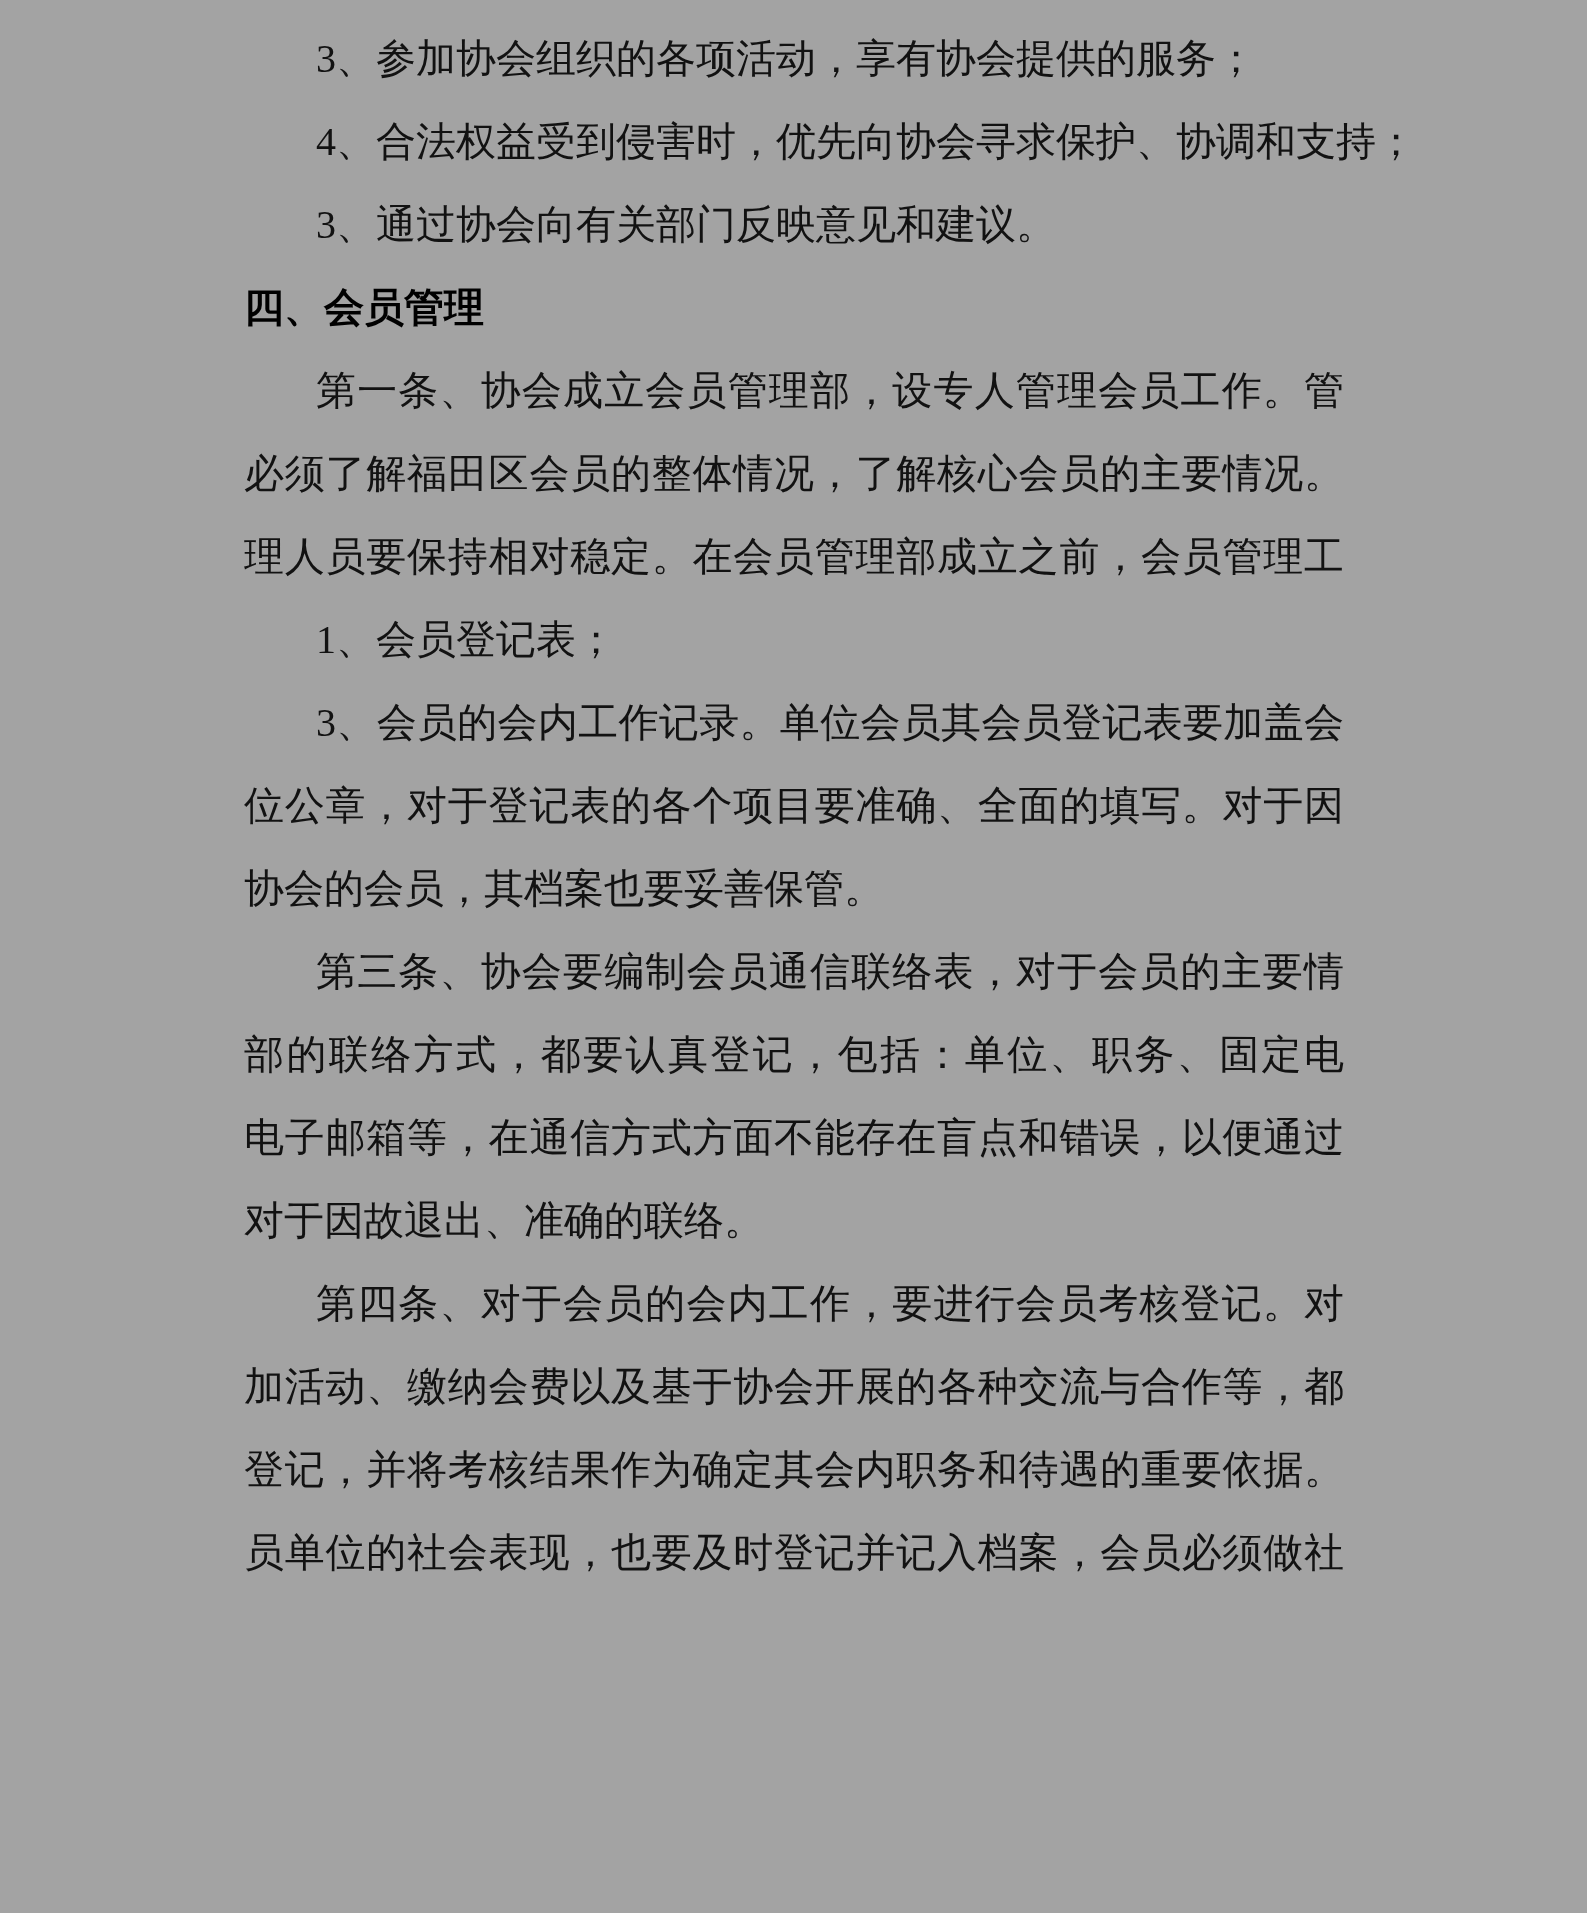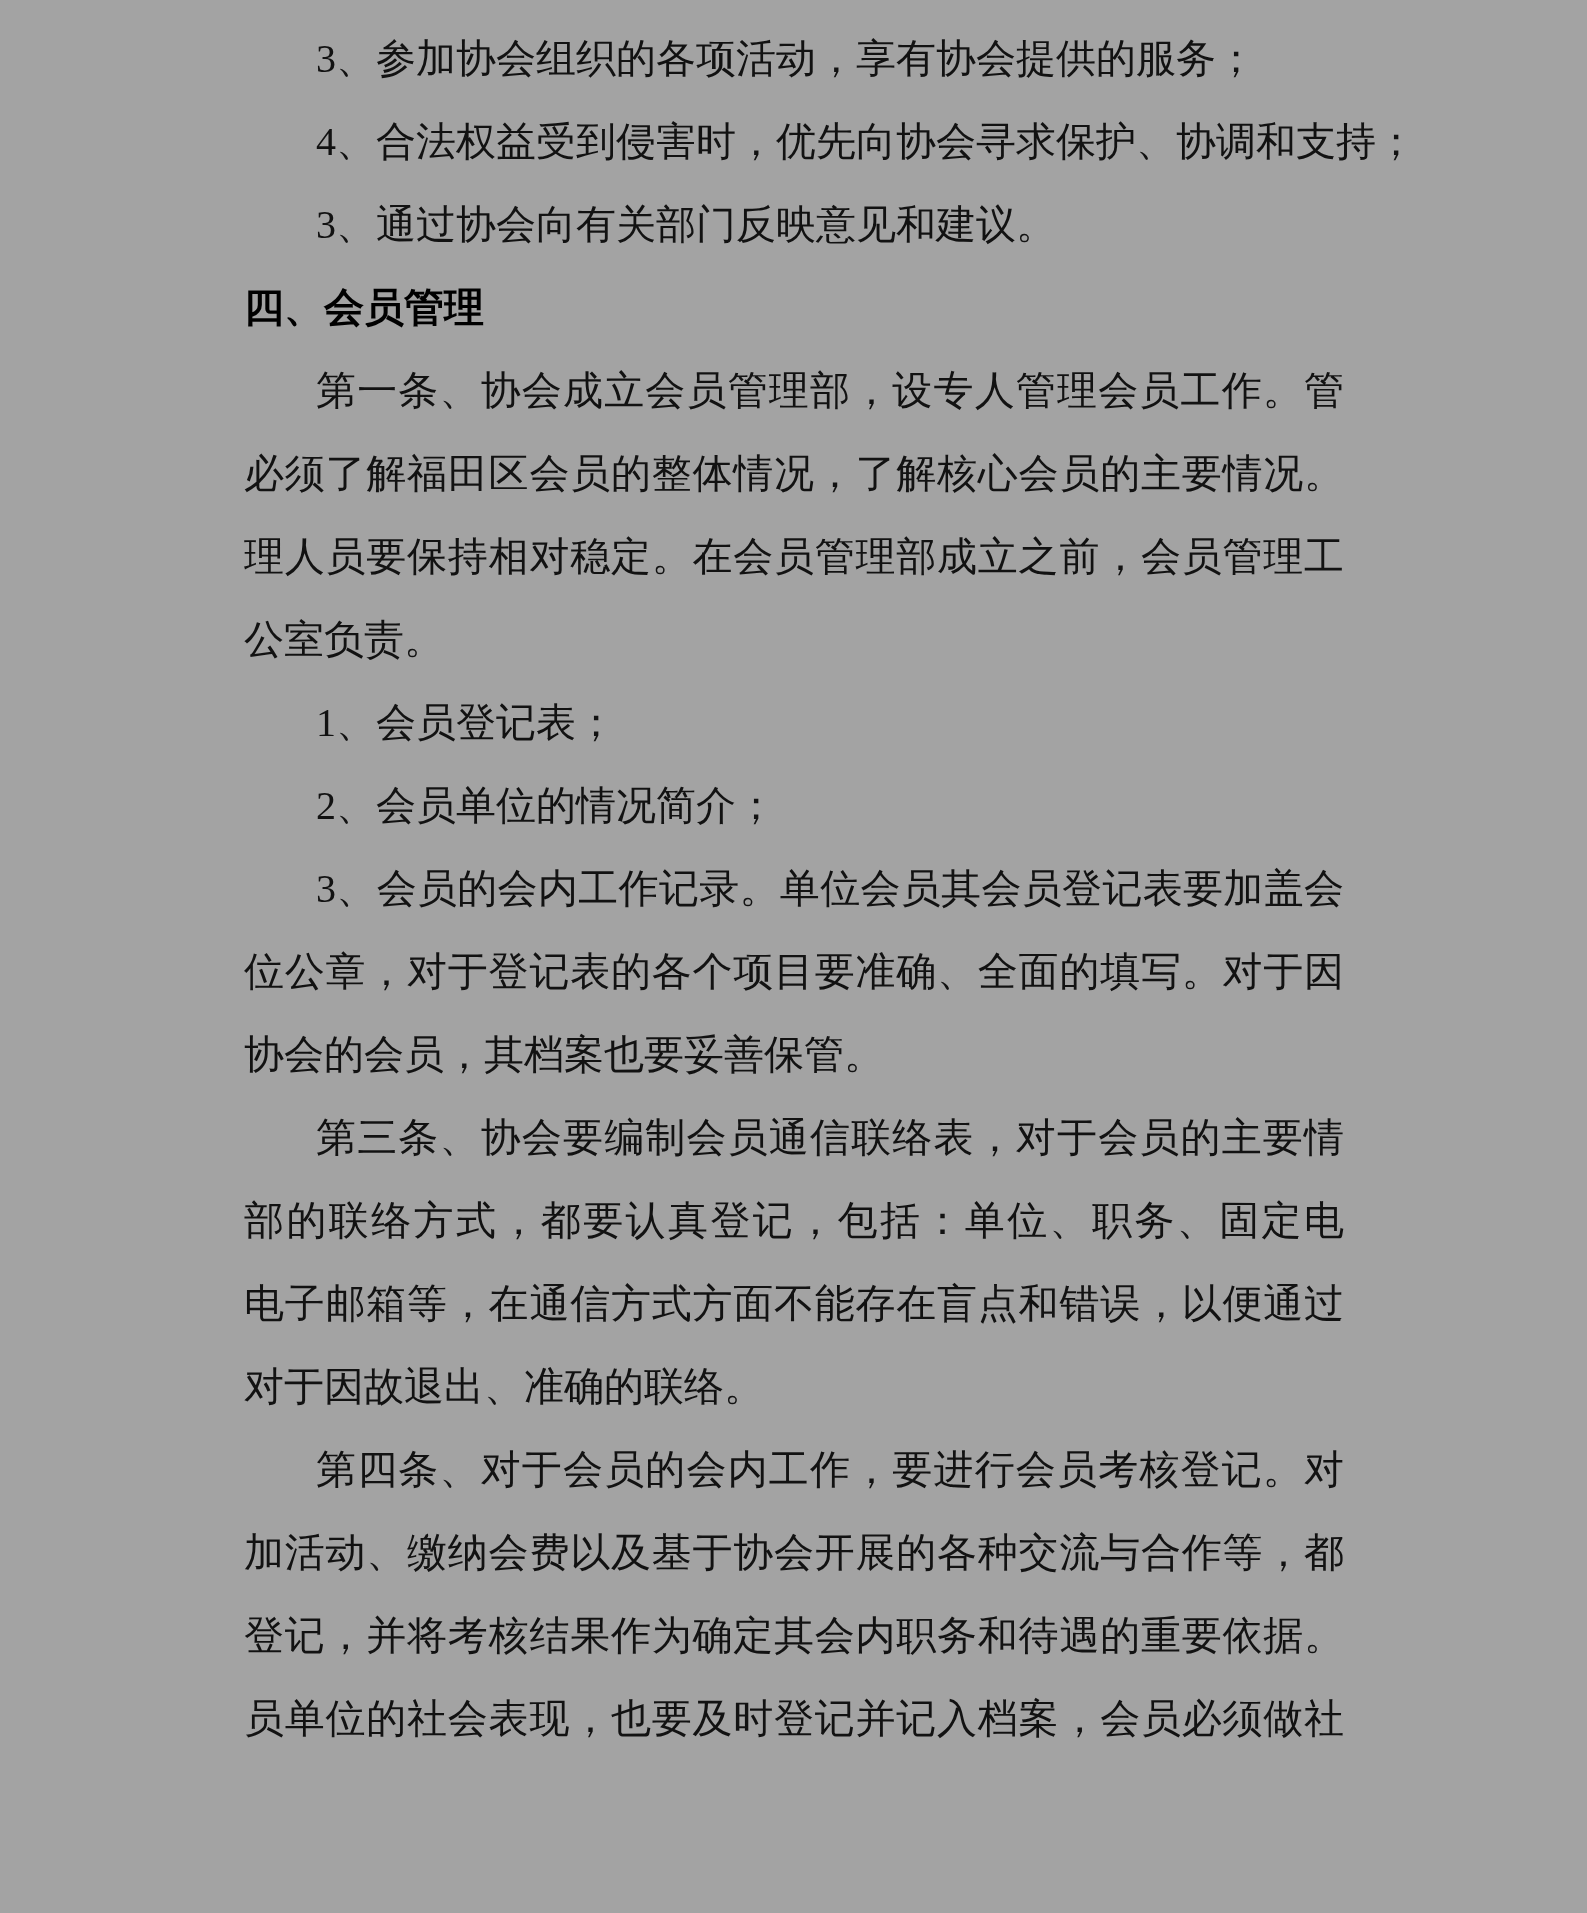--- a/index.html
+++ b/index.html
@@ -53,24 +53,22 @@
 
     <div class="line indent">3、参加协会组织的各项活动，享有协会提供的服务；</div>
     <div class="line indent">4、合法权益受到侵害时，优先向协会寻求保护、协调和支持；</div>
     <div class="line indent">3、通过协会向有关部门反映意见和建议。</div>
 
     <div class="line heading">四、会员管理</div>
 
     <div class="line indent stretch">第一条、协会成立会员管理部，设专人管理会员工作。管理人员</div>
     <div class="line stretch">必须了解福田区会员的整体情况，了解核心会员的主要情况。会员管</div>
     <div class="line stretch">理人员要保持相对稳定。在会员管理部成立之前，会员管理工作由办</div>
-    <div class="line">公室负责。</div>
 
     <div class="line indent">1、会员登记表；</div>
-    <div class="line indent">2、会员单位的情况简介；</div>
     <div class="line indent stretch">3、会员的会内工作记录。单位会员其会员登记表要加盖会员单</div>
     <div class="line stretch">位公章，对于登记表的各个项目要准确、全面的填写。对于因故退出</div>
     <div class="line">协会的会员，其档案也要妥善保管。</div>
 
     <div class="line indent stretch">第三条、协会要编制会员通信联络表，对于会员的主要情况及全</div>
     <div class="line stretch">部的联络方式，都要认真登记，包括：单位、职务、固定电话、手机、</div>
     <div class="line stretch">电子邮箱等，在通信方式方面不能存在盲点和错误，以便通过多种方</div>
     <div class="line">对于因故退出、准确的联络。</div>
 
     <div class="line indent stretch">第四条、对于会员的会内工作，要进行会员考核登记。对会员参</div>

